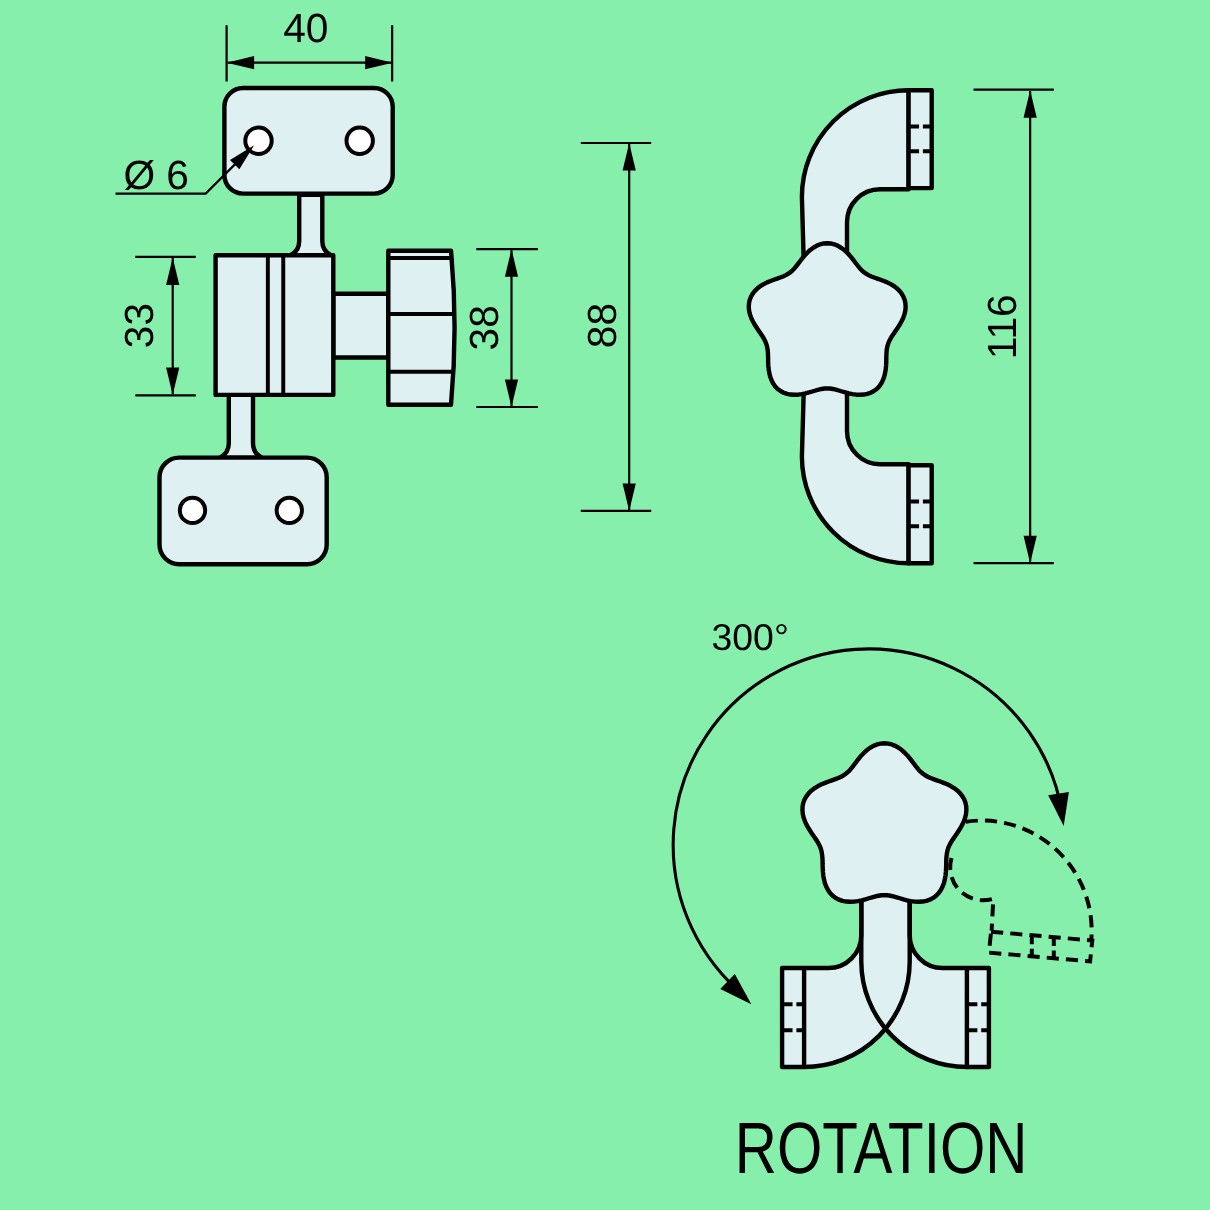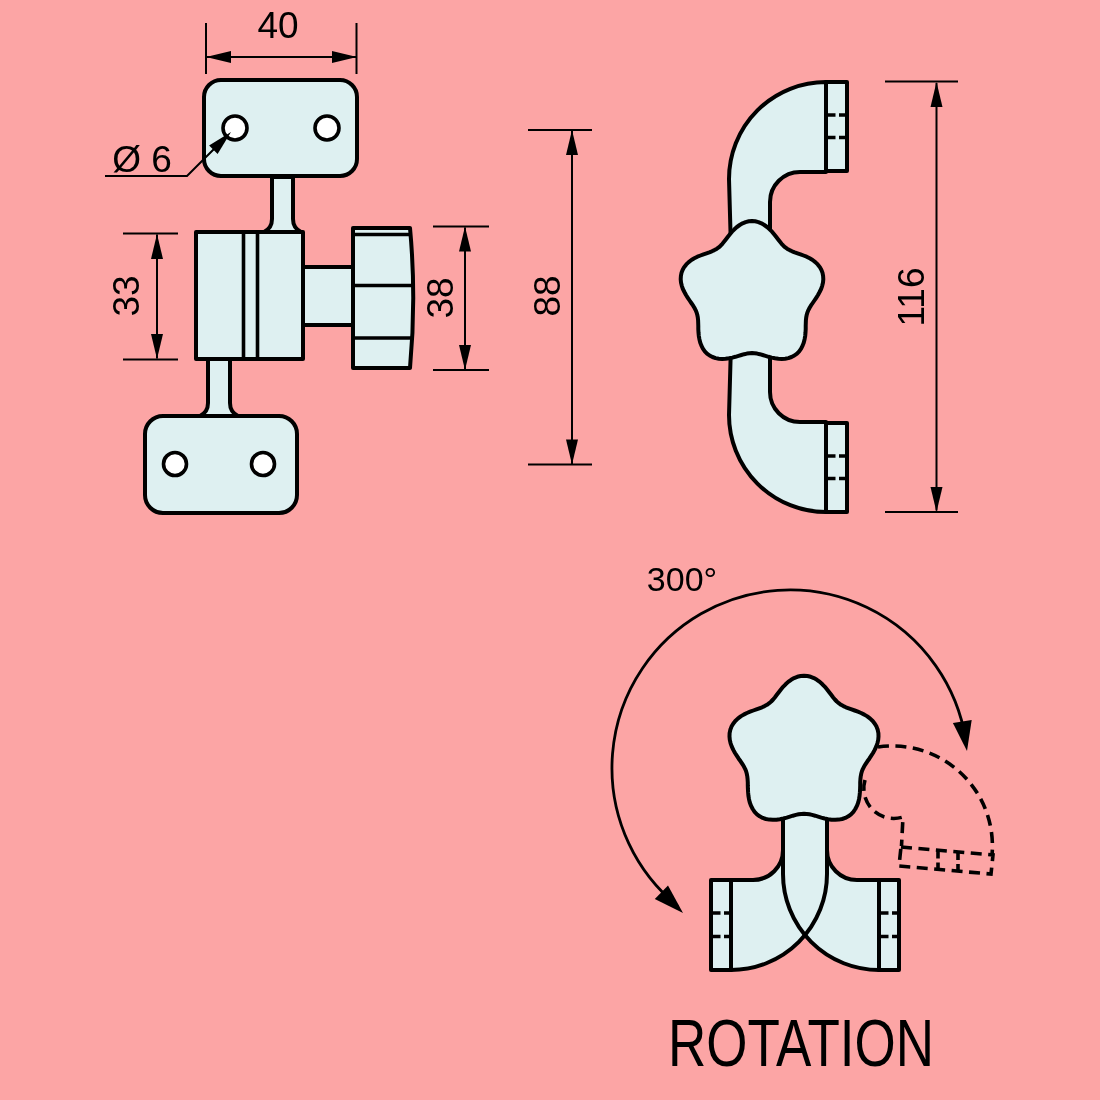--- a/index.html
+++ b/index.html
@@ -1,16 +1,16 @@
 <!DOCTYPE html>
 <html><head>
 <meta charset="utf-8">
 <style>
   html,body{margin:0;padding:0;background:#ffffff;}
-  .stage{position:relative;width:1100px;height:1100px;background:#fca5a5;overflow:hidden;}
+  .stage{position:relative;width:1100px;height:1100px;background:#86efac;overflow:hidden;}
   svg{position:absolute;left:0;top:0;}
   .part{fill:#def0f1;stroke:#000;stroke-width:4;stroke-linejoin:round;}
   .part-fill{fill:#def0f1;stroke:none;}
   .part-stroke{fill:none;stroke:#000;stroke-width:4;stroke-linejoin:round;}
   .knobline{fill:none;stroke:#000;stroke-width:3.6;}
   .groove{fill:none;stroke:#000;stroke-width:3.6;}
   .hole{fill:#ffffff;stroke:#000;stroke-width:3.6;}
   .dim{fill:none;stroke:#000;stroke-width:2;}
   .dimarrow{fill:#000;stroke:none;}
   .screw{fill:none;stroke:#000;stroke-width:3.6;stroke-dasharray:8 3.5;}

